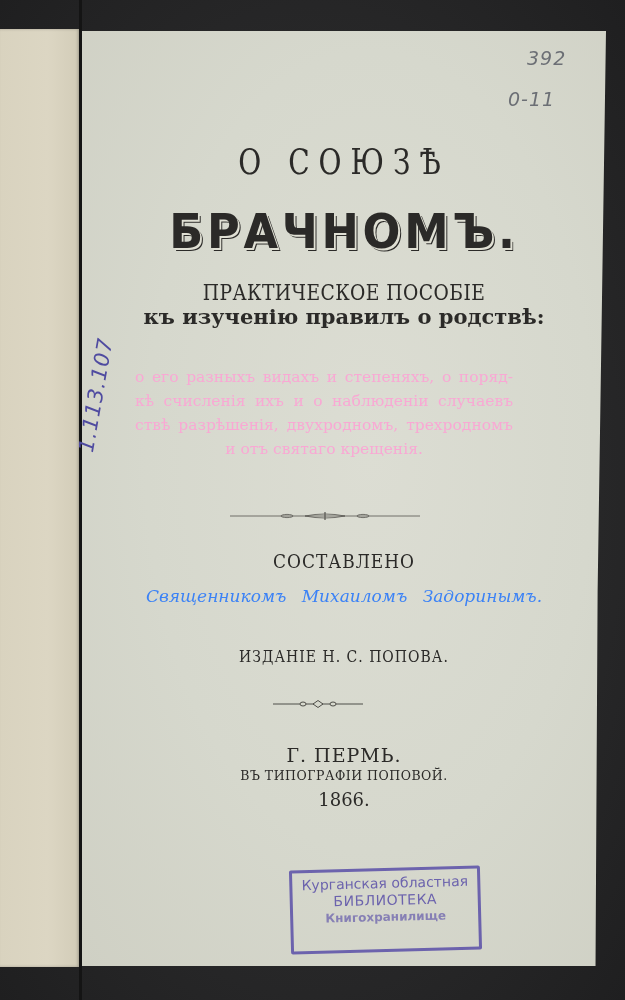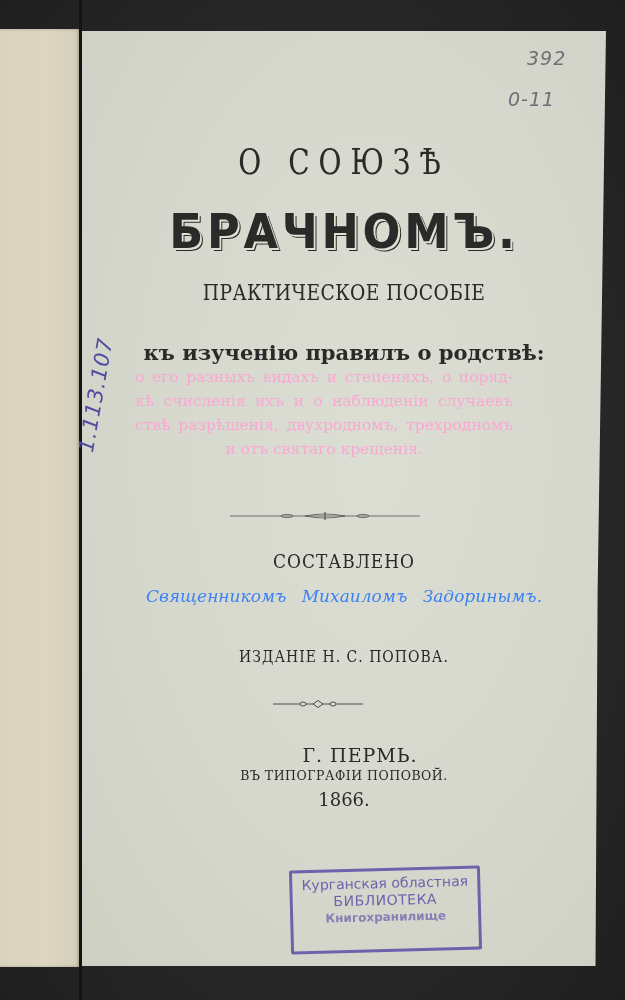--- a/index.html
+++ b/index.html
@@ -41,35 +41,35 @@
     }
     .center { position: absolute; left: 82px; width: 524px; text-align: center; }
     .t-union { top: 146px; font-size: 28px; letter-spacing: 9px; font-family: "DejaVu Serif", serif; font-weight: normal; transform: scaleY(1.25); }
     .t-marriage {
       top: 203px; font-size: 48px; font-weight: bold; letter-spacing: 4px;
       font-family: "DejaVu Sans", sans-serif;
       text-shadow: 2px 2px 0 #e0e0d4, 3px 3px 0 #2b2a28;
       transform: scaleX(0.93);
     }
     .t-subtitle { top: 280px; font-size: 22px; letter-spacing: 0.5px; font-family: "DejaVu Serif", serif; transform: scaleX(0.85) scaleY(1.05); }
-    .t-subtitle2 { top: 340px; font-size: 21px; font-weight: bold; font-family: "DejaVu Serif", serif; }
+    .t-subtitle2 { top: 304px; font-size: 21px; font-weight: bold; font-family: "DejaVu Serif", serif; }
     .t-desc {
       position: absolute; left: 135px; width: 378px; top: 365px;
       font-family: "DejaVu Serif", serif; font-size: 15.5px; line-height: 24px;
       text-align: justify; text-align-last: center; color: #f9a8d4;
     }
     .t-desc span { display: block; text-align: justify; text-align-last: justify; white-space: nowrap; }
     .t-desc span.last { text-align: center; text-align-last: center; }
     .divider {
       position: absolute; height: 10px;
     }
     .t-compiled { top: 551px; font-size: 17px; letter-spacing: 1px; transform: scaleY(1.1); }
     .t-author { top: 586px; font-size: 17px; font-style: italic; word-spacing: 10px; color: #3b82f6; }
     .t-edition { top: 648px; font-size: 14px; letter-spacing: 1px; transform: scaleY(1.15); }
-    .t-city { top: 744px; font-size: 19px; letter-spacing: 1px; padding-left: 16px; }
+    .t-city { top: 744px; font-size: 19px; letter-spacing: 1px; }
     .t-press { top: 768px; font-size: 12.5px; letter-spacing: 0.5px; transform: scaleY(1.1); }
     .t-year { top: 789px; font-size: 18px; }
     .stamp {
       position: absolute; left: 290px; top: 868px; width: 185px; height: 78px;
       border: 3px solid #5a4fa8; border-radius: 2px;
       transform: rotate(-1.5deg);
       color: #5a4fa8; font-family: "DejaVu Sans", sans-serif;
       text-align: center; opacity: 0.85;
     }
     .stamp .l1 { margin-top: 4px; font-size: 14px; letter-spacing: 0; }

